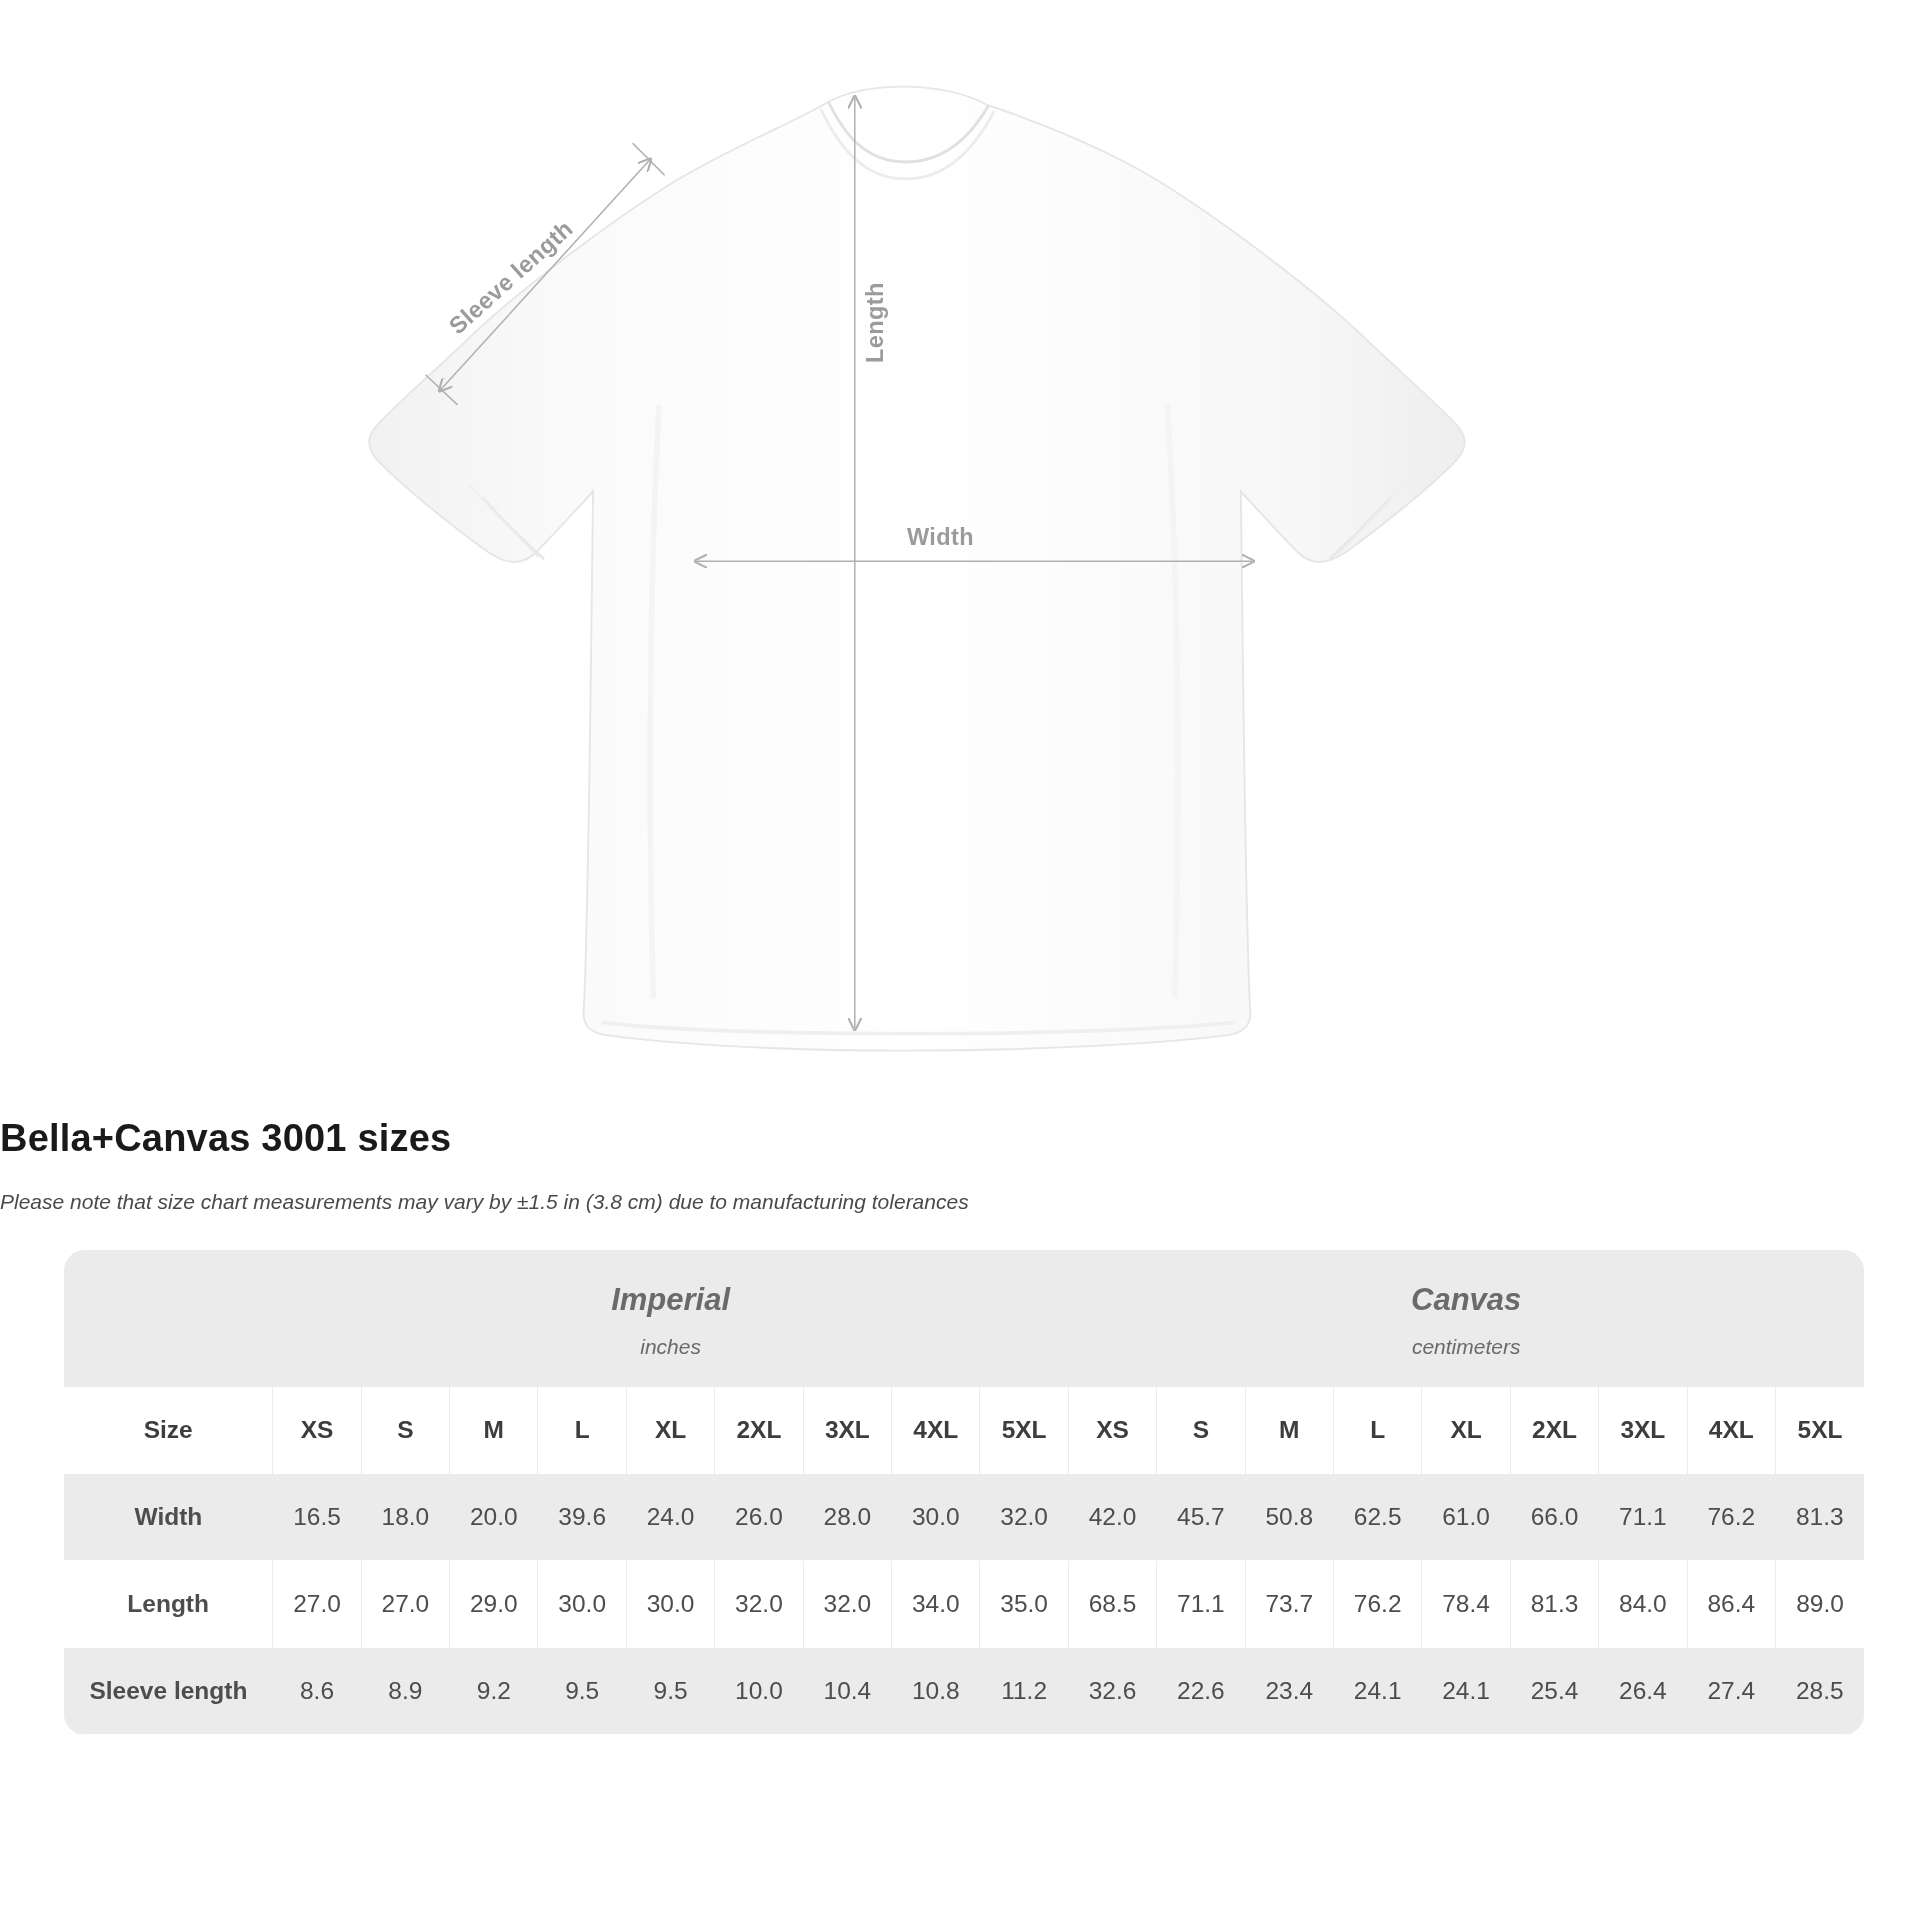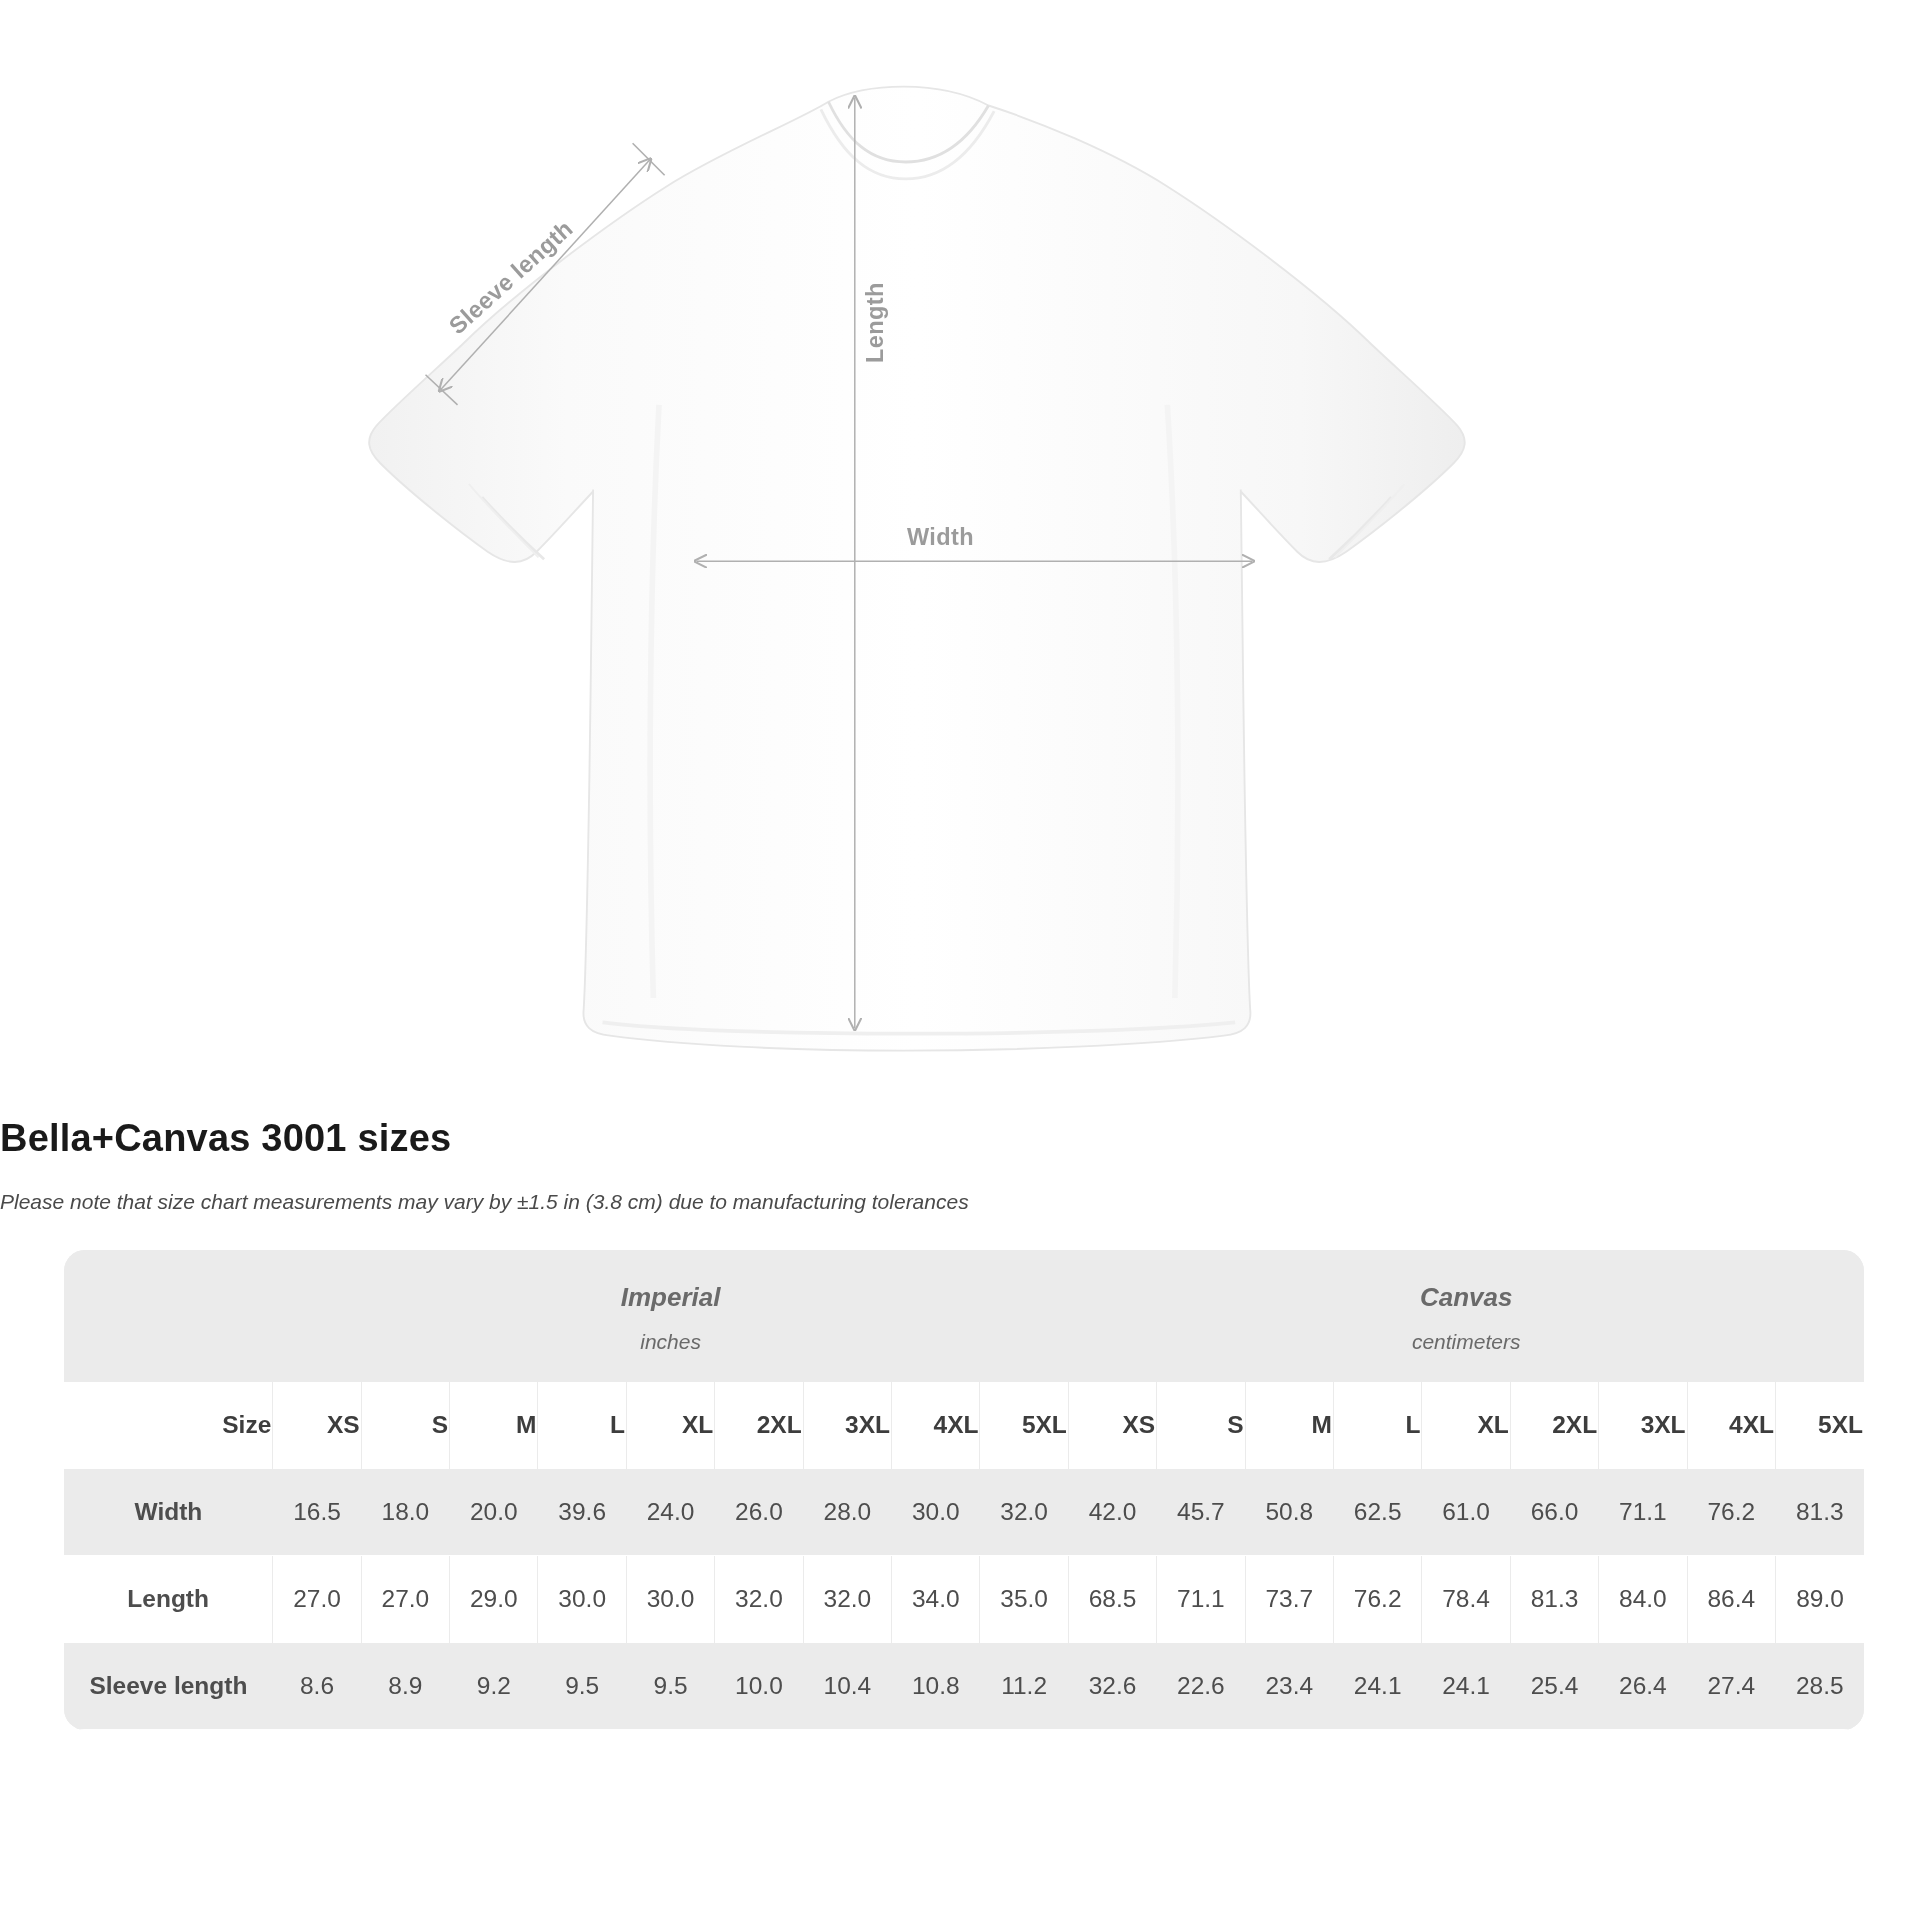--- a/index.html
+++ b/index.html
@@ -90,40 +90,39 @@
     font-size: 23.5px;
     color: #555555;
     border: none;
   }
   
   .unit-cell {
     padding: 32px 0 28px 0;
     background: #ebebeb;
   }
   .unit-name {
-    font-size: 26px;
+    font-size: 31px;
     font-style: italic;
     font-weight: bold;
     color: #6a6a6a;
   }
   .unit-sub {
     font-size: 21px;
     font-style: italic;
     color: #6a6a6a;
     margin-top: 17px;
   }
   .corner-cell { background: #ebebeb; }
 
   tr.head-row td, tr.head-row th {
     background: #ffffff;
     height: 87px;
     font-weight: bold;
     font-size: 24.5px;
     color: #3d3d3d;
-    text-align: right;
   }
   tr.head-row td.rowlabel { color: #3d3d3d; }
 
   tr.data-row td {
     height: 87px;
     font-size: 24.5px;
     color: #4d4d4d;
   }
   tr.row-shade td { background: #ebebeb; }
   tr.row-plain td { background: #ffffff; }

